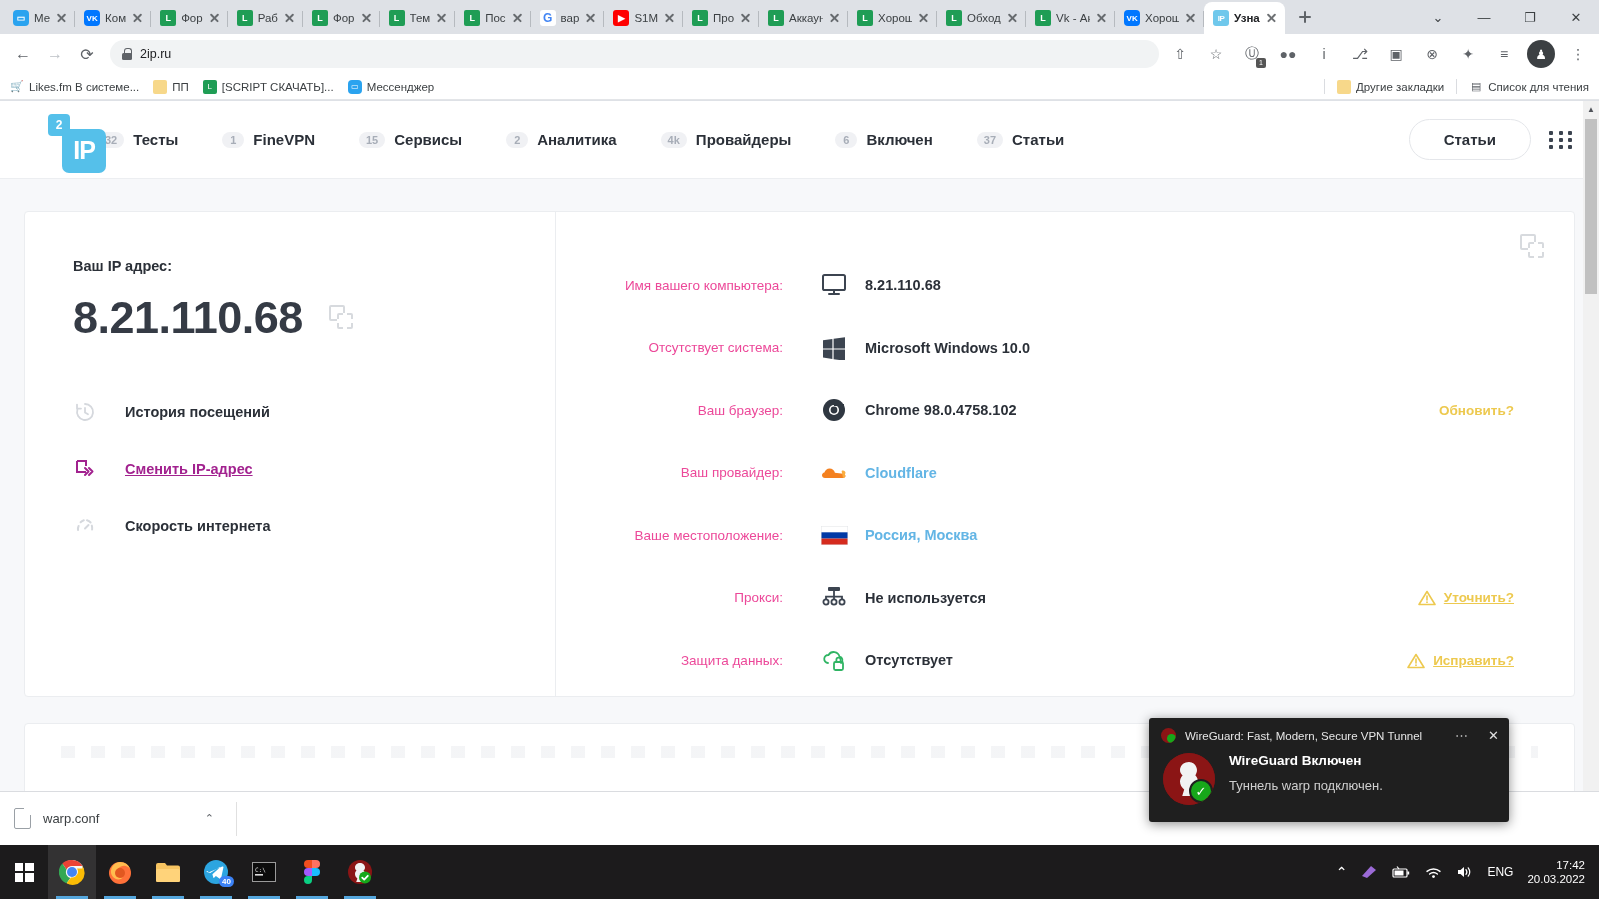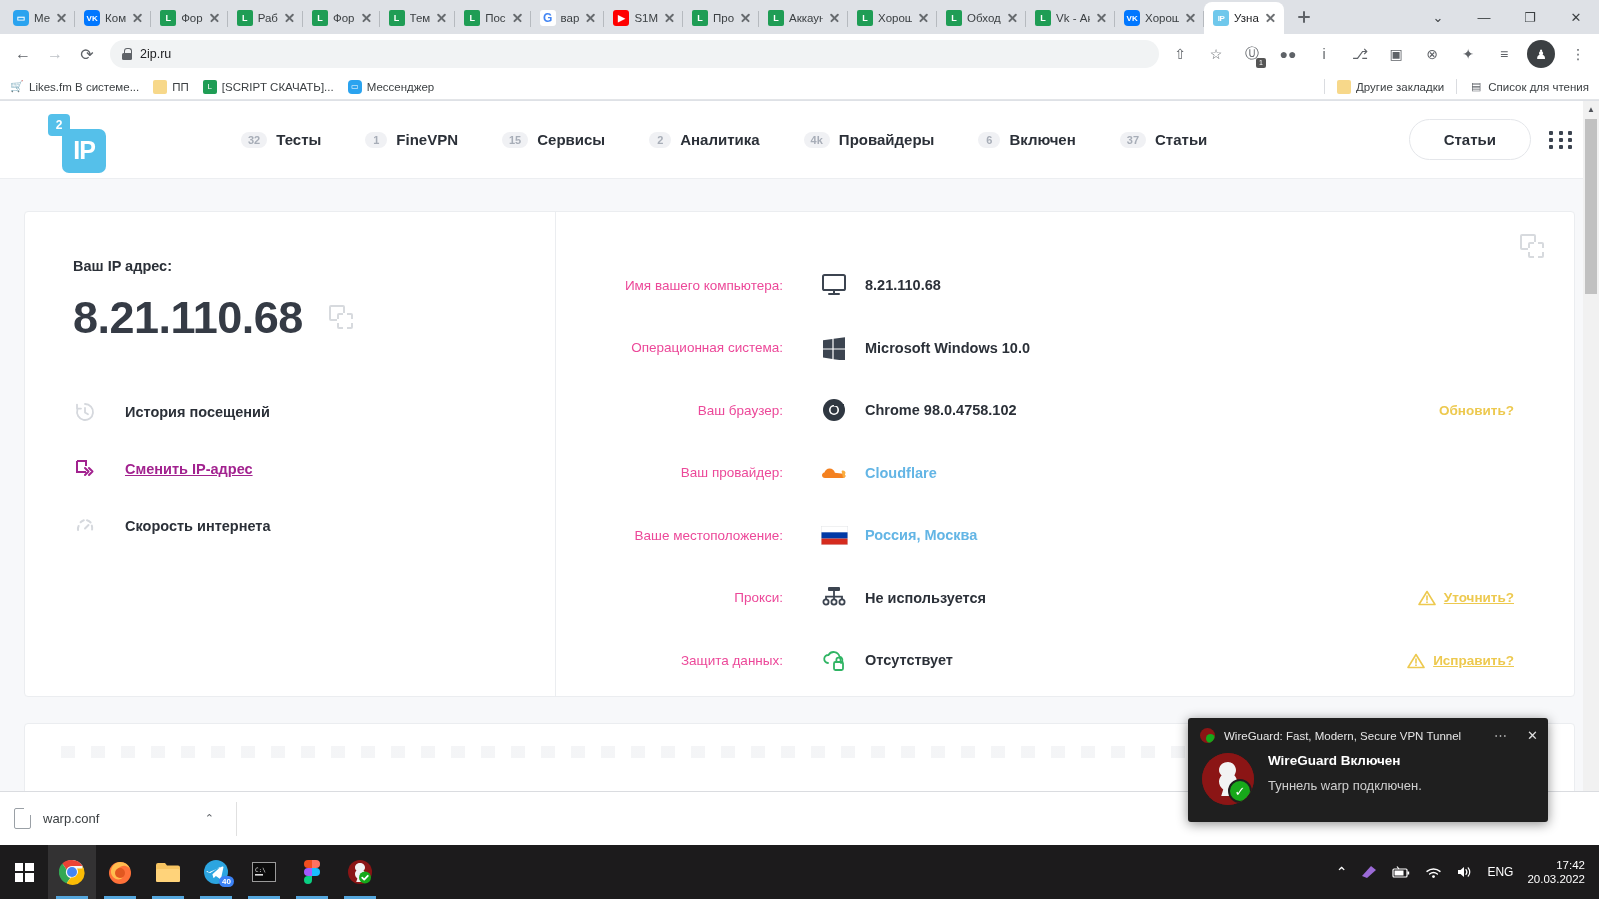--- a/index.html
+++ b/index.html
@@ -30,21 +30,21 @@
   .tab.active::after{ display:none; }
   .tab-fav { width:16px; height:16px; flex:none; border-radius:3px; display:flex; align-items:center; justify-content:center;
              font-size:9px; font-weight:bold; color:#fff; overflow:hidden; }
   .fav-tg   { background:#2aa3ef; border-radius:4px; }
   .fav-vk   { background:#0077ff; border-radius:4px; font-size:8px;}
   .fav-le   { background:#1f9d55; border-radius:2px; }
   .fav-g    { background:#fff; color:#4285f4; font-size:12px; font-weight:700;}
   .fav-yt   { background:#ff0000; border-radius:3px; }
   .fav-ip   { background:#6fc8ec; border-radius:3px; font-size:8px; letter-spacing:-0.5px;}
   .tab-title { overflow:hidden; text-overflow:clip; max-width:34px; }
-  .tab.active .tab-title { max-width:36px; }
+  .tab.active .tab-title { max-width:36px;font-weight:bold; }
   .tab-x { width:14px; height:14px; flex:none; position:relative; opacity:.8;}
   .tab-x::before, .tab-x::after{
     content:""; position:absolute; left:1px; top:6px; width:11px; height:1.6px; background:#4a4e52; border-radius:1px;
   }
   .tab-x::before{ transform:rotate(45deg);} .tab-x::after{ transform:rotate(-45deg);}
   .newtab { width:28px; height:28px; position:relative; margin-left:6px; align-self:center; }
   .newtab::before, .newtab::after{ content:""; position:absolute; background:#5f6368; border-radius:1px;}
   .newtab::before{ left:8px; top:13px; width:12px; height:1.8px;}
   .newtab::after{ left:13px; top:8px; width:1.8px; height:12px;}
   .win-ctrls { margin-left:auto; display:flex; align-items:center; height:34px; }
@@ -75,21 +75,21 @@
   .vsep { width:1px; height:15px; background:#dadce0; }
 
   
   .viewport { position:absolute; left:0; top:101px; width:1599px; height:744px; background:#f7f8fa; overflow:hidden;}
   .site-header { height:78px; background:#ffffff; display:flex; align-items:center; padding:0 24px; border-bottom:1px solid #eceef1;}
   .logo { position:relative; width:56px; height:56px; margin-left:18px;}
   .logo-sq { position:absolute; left:20px; top:17px; width:44px; height:44px; background:#55c0ea; border-radius:7px;
              display:flex; align-items:center; justify-content:center; color:#fff; font-size:25px; font-weight:700; letter-spacing:-1px;}
   .logo-badge{ position:absolute; left:6px; top:2px; width:22px; height:22px; background:#55c0ea; border-radius:4px;
                display:flex; align-items:center; justify-content:center; color:#fff; font-size:12px; font-weight:700;}
-  .nav { display:flex; align-items:center; gap:44px; margin-left:143px;}
+  .nav { display:flex; align-items:center; gap:44px; }
   .nav-item { display:flex; align-items:center; gap:9px; font-size:15px; color:#2b3038; font-weight:600; white-space:nowrap;}
   .nav-count { background:#f0f1f4; color:#a7adb7; font-size:11px; font-weight:600; border-radius:10px; padding:2px 7px; min-width:22px; text-align:center;}
   .login-btn { margin-left:auto; border:1px solid #e4e6ea; border-radius:24px; padding:11px 34px; font-size:15px; font-weight:700; color:#2b3038; background:#fff;}
   .grid-btn { margin-left:18px; width:26px; height:26px; display:grid; grid-template-columns:repeat(3,1fr); gap:3px; align-content:center; }
   .grid-dot { width:4px;height:4px;background:#3c4450;border-radius:1px;}
 
   
   .card { margin:32px 24px 0 24px; background:#fff; border:1px solid #ebedf0; border-radius:4px; display:flex; height:486px;}
   .card-left { width:531px; border-right:1px solid #ebedf0; padding:46px 0 0 48px;}
   .lbl-small { font-size:14.5px; color:#2b3038; font-weight:600; }
@@ -144,21 +144,21 @@
   .win-logo { width:19px;height:19px; display:grid; grid-template-columns:1fr 1fr; grid-template-rows:1fr 1fr; gap:2.4px;}
   .win-logo div{ background:#ffffff; }
   .tbapp { width:48px; height:54px; display:flex; align-items:center; justify-content:center; position:relative;}
   .tbapp.run::after{ content:""; position:absolute; bottom:0; left:8px; right:8px; height:3px; background:#55a7dd; }
   .tbapp.active { background:#333233; }
   .tb-badge { position:absolute; right:6px; bottom:12px; background:#3b82f6; color:#fff; font-size:8px; font-weight:700; border-radius:7px; padding:1px 3px; }
   .tray { margin-left:auto; display:flex; align-items:center; gap:14px; padding-right:14px; color:#ffffff; font-size:12px;}
   .tray-clock { text-align:right; line-height:1.25; font-size:11.5px; }
 
   
-  .notif { position:absolute; left:1188px; top:718px; width:360px; height:104px; background:#1f1f1f; color:#fff;
+  .notif { position:absolute; left:1149px; top:718px; width:360px; height:104px; background:#1f1f1f; color:#fff;
            border-radius:3px; box-shadow:0 2px 12px rgba(0,0,0,.45); z-index:40; overflow:hidden;}
   .notif-head { display:flex; align-items:center; gap:9px; padding:10px 10px 0 12px; font-size:11.5px; color:#e6e6e6;}
   .notif-head .dots { margin-left:auto; color:#c8c8c8; font-size:13px; letter-spacing:1px;}
   .notif-head .xx { color:#e0e0e0; font-size:13px; margin-left:10px;}
   .notif-body { display:flex; gap:14px; padding:10px 12px 0 14px;}
   .notif-logo { width:52px; height:52px; border-radius:50%; background:#8b1515; flex:none; position:relative; overflow:hidden;}
   .notif-title { font-size:13.5px; font-weight:700; color:#ffffff; }
   .notif-sub { font-size:13px; color:#cfcfcf; margin-top:10px;}
   .wg-check { position:absolute; right:2px; bottom:2px; width:24px; height:24px; background:#17a81a; border-radius:50%;
               border:2px solid #1f1f1f; display:flex; align-items:center; justify-content:center; color:#fff; font-size:13px;}
@@ -429,21 +429,21 @@
             <span class="dlabel">Имя вашего компьютера:</span>
             <span class="dico">
               <svg width="26" height="24" viewBox="0 0 26 24">
                 <rect x="2" y="2" width="22" height="15" rx="1.6" fill="none" stroke="#3c4450" stroke-width="2"></rect>
                 <path d="M13 17v4M8 21h10" stroke="#3c4450" stroke-width="2" stroke-linecap="round"></path>
               </svg>
             </span>
             <span class="dvalue ">8.21.110.68</span>
           </div>
           <div class="drow">
-            <span class="dlabel">Операционная система:</span>
+            <span class="dlabel">Отсутствует система:</span>
             <span class="dico">
               <svg width="24" height="24" viewBox="0 0 24 24">
                 <path d="M1 4.2 10.4 3v9.4H1z" fill="#3c4450"></path>
                 <path d="M11.6 2.8 23 1.2v11.2H11.6z" fill="#3c4450"></path>
                 <path d="M1 13.6h9.4V23L1 21.6z" fill="#3c4450"></path>
                 <path d="M11.6 13.6H23v11.2l-11.4-1.6z" fill="#3c4450"></path>
               </svg>
             </span>
             <span class="dvalue ">Microsoft Windows 10.0</span>
           </div>

